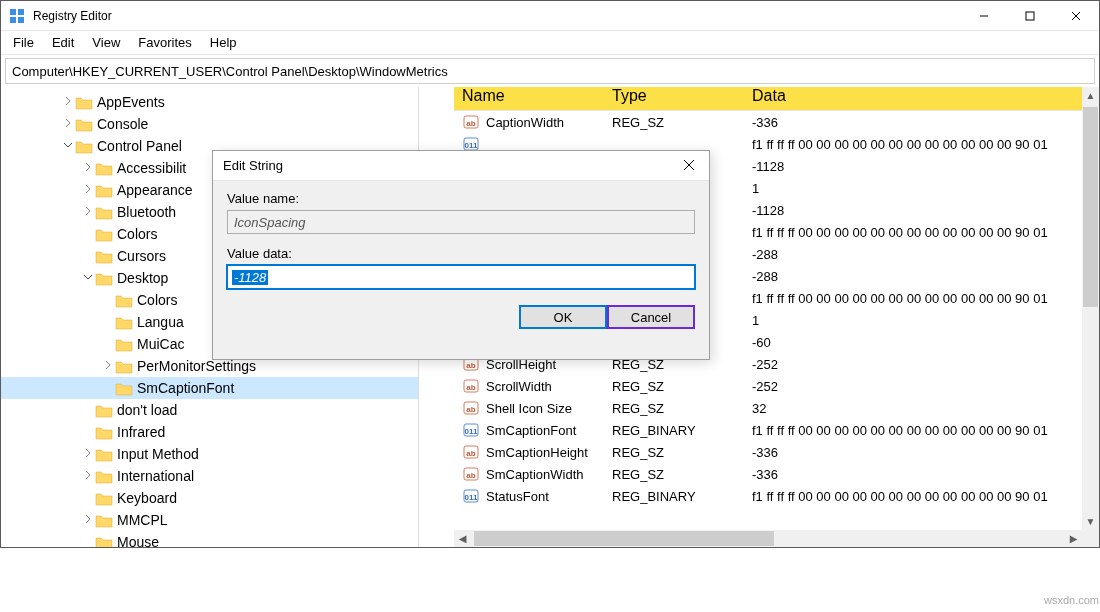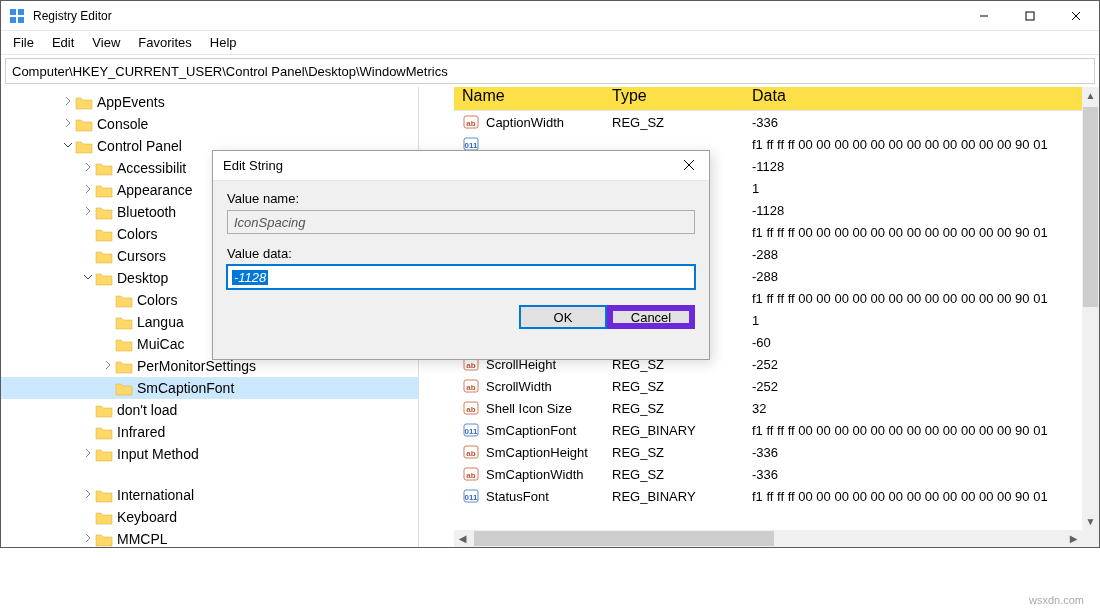--- a/index.html
+++ b/index.html
@@ -42,23 +42,23 @@
 .dialog { position: absolute; left: 212px; top: 150px; width: 498px; height: 210px; background: #f0f0f0; border: 1px solid #9e9e9e; box-shadow: 3px 3px 12px rgba(0,0,0,0.15); }
 .dialog .dlg-title { height: 30px; background: #fff; display: flex; align-items: center; padding: 0 10px; border-bottom: 1px solid #e5e5e5; }
 .dialog .dlg-title span { flex: 1; font-size: 13px; }
 .dialog .dlg-close { width: 20px; text-align: center; cursor: pointer; font-size: 14px; }
 .dialog .dlg-body { padding: 10px 14px; }
 .dialog .dlg-label { font-size: 13px; margin-bottom: 4px; color: #000; }
 .dialog .dlg-input { width: 100%; height: 24px; border: 1px solid #7a7a7a; padding: 2px 6px; font-size: 13px; background: #fff; font-style: italic; }
 .dialog .dlg-input.readonly { background: #f0f0f0; color: #555; border: 1px solid #adadad; }
 .dialog .dlg-input.focus { border: 1px solid #0078d7; outline: 1px solid #0078d7; }
 .dialog .dlg-buttons { display: flex; justify-content: flex-end; gap: 0; margin-top: 16px; }
-.dialog .dlg-btn { width: 88px; height: 24px; background: #e1e1e1; border: 6px solid #6d28d9; font-size: 13px; display: flex; align-items: center; justify-content: center; cursor: pointer; }
+.dialog .dlg-btn { width: 88px; height: 24px; background: #e1e1e1; border: 2px solid #6d28d9; font-size: 13px; display: flex; align-items: center; justify-content: center; cursor: pointer; }
 .dialog .dlg-btn.primary { border: 2px solid #0078d7; }
-.watermark { position: absolute; right: 16px; bottom: 6px; font-size: 11px; color: #aaa; }
+.watermark { position: absolute; right: 1px; bottom: 6px; font-size: 11px; color: #aaa; }
 .sel { background: #0078d7; color: #fff; }
 </style>
 </head>
 <body>
 
 <div class="window">
 
   <div class="titlebar">
     <svg class="app-icon" viewBox="0 0 16 16">
       <rect x="1" y="1" width="6" height="6" fill="#3b8de8"></rect>
@@ -231,21 +231,21 @@
         </div>
         <div class="tree-row" style="padding-left: 80px;">
           <span class="exp"><svg width="10" height="10">
               <path d="M3 1 L7 5 L3 9" fill="none" stroke="#888"></path>
             </svg></span>
           <svg class="folder" viewBox="0 0 18 15">
             <path d="M1 3 L1 14 L17 14 L17 5 L8 5 L6 3 Z" fill="#ffd868" stroke="#d6a93a" stroke-width="0.5"></path>
           </svg>
           <span class="label">Input Method</span>
         </div>
-        <div class="tree-row" style="padding-left: 80px; margin-top: 19px;">
+        <div class="tree-row" style="padding-left: 80px;">
           <span class="exp"><svg width="10" height="10">
               <path d="M3 1 L7 5 L3 9" fill="none" stroke="#888"></path>
             </svg></span>
           <svg class="folder" viewBox="0 0 18 15">
             <path d="M1 3 L1 14 L17 14 L17 5 L8 5 L6 3 Z" fill="#ffd868" stroke="#d6a93a" stroke-width="0.5"></path>
           </svg>
           <span class="label">International</span>
         </div>
         <div class="tree-row" style="padding-left: 80px;">
           <span class="exp none"></span>

